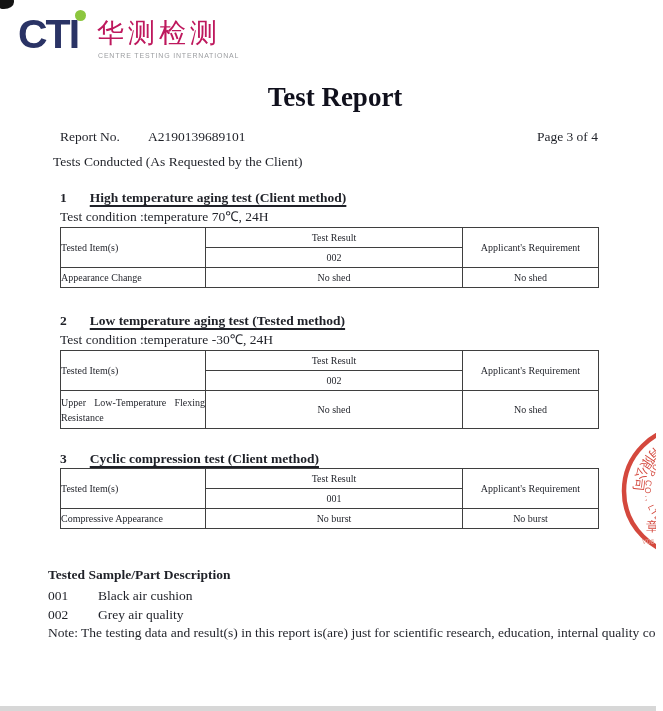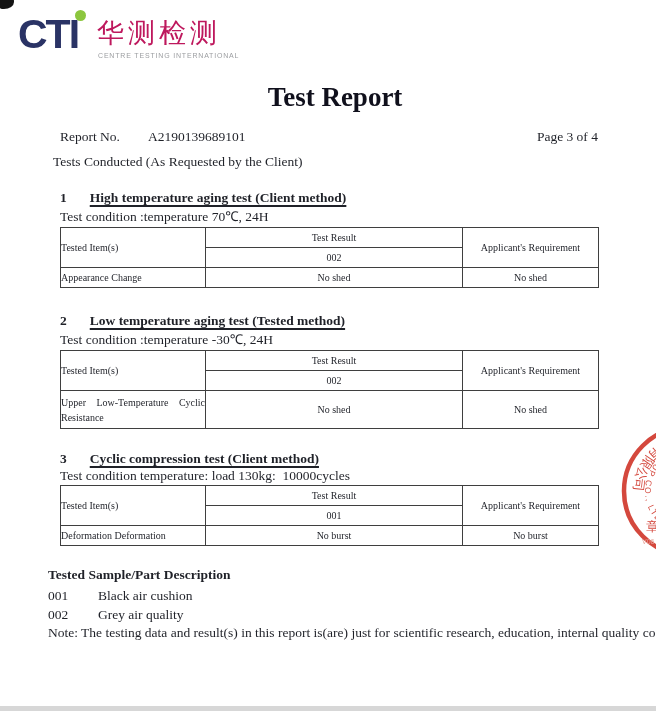--- a/index.html
+++ b/index.html
@@ -123,51 +123,50 @@
       <tbody>
           <tr>
         <td rowspan="2" class="td-item">Tested Item(s)</td>
         <td class="td-center">Test Result</td>
         <td rowspan="2" class="td-center">Applicant's Requirement</td>
       </tr>
       <tr>
             <td class="td-center">002</td>
           </tr>
       <tr class="tall">
-        <td class="td-item">Upper Low-Temperature Cyclic Resistance</td>
+        <td class="td-item">Upper Low-Temperature Flexing Resistance</td>
         <td class="td-center">No shed</td>
         <td class="td-center">No shed</td>
       </tr>
     </tbody>
       </table>
   </div>
 
   <div class="sec s3 tight">
     <div class="sec-head">
       <span>3</span>
       <span class="sec-title">Cyclic compression test (Client method)</span>
     </div>
-    <div class="cond">Test condition temperature: load 130kg:  10000cycles</div>
     <table class="t">
       <colgroup>
           <col class="c1">
           <col class="c2">
           <col class="c3">
         </colgroup>
       <tbody>
           <tr>
         <td rowspan="2" class="td-item">Tested Item(s)</td>
         <td class="td-center">Test Result</td>
         <td rowspan="2" class="td-center">Applicant's Requirement</td>
       </tr>
       <tr>
             <td class="td-center">001</td>
           </tr>
       <tr>
-        <td class="td-item">Deformation Deformation</td>
+        <td class="td-item">Compressive Appearance</td>
         <td class="td-center">No burst</td>
         <td class="td-center">No burst</td>
       </tr>
     </tbody>
       </table>
   </div>
 
   <div class="desc">
     <div class="desc-head">Tested Sample/Part Description</div>
     <div class="sample-row">

